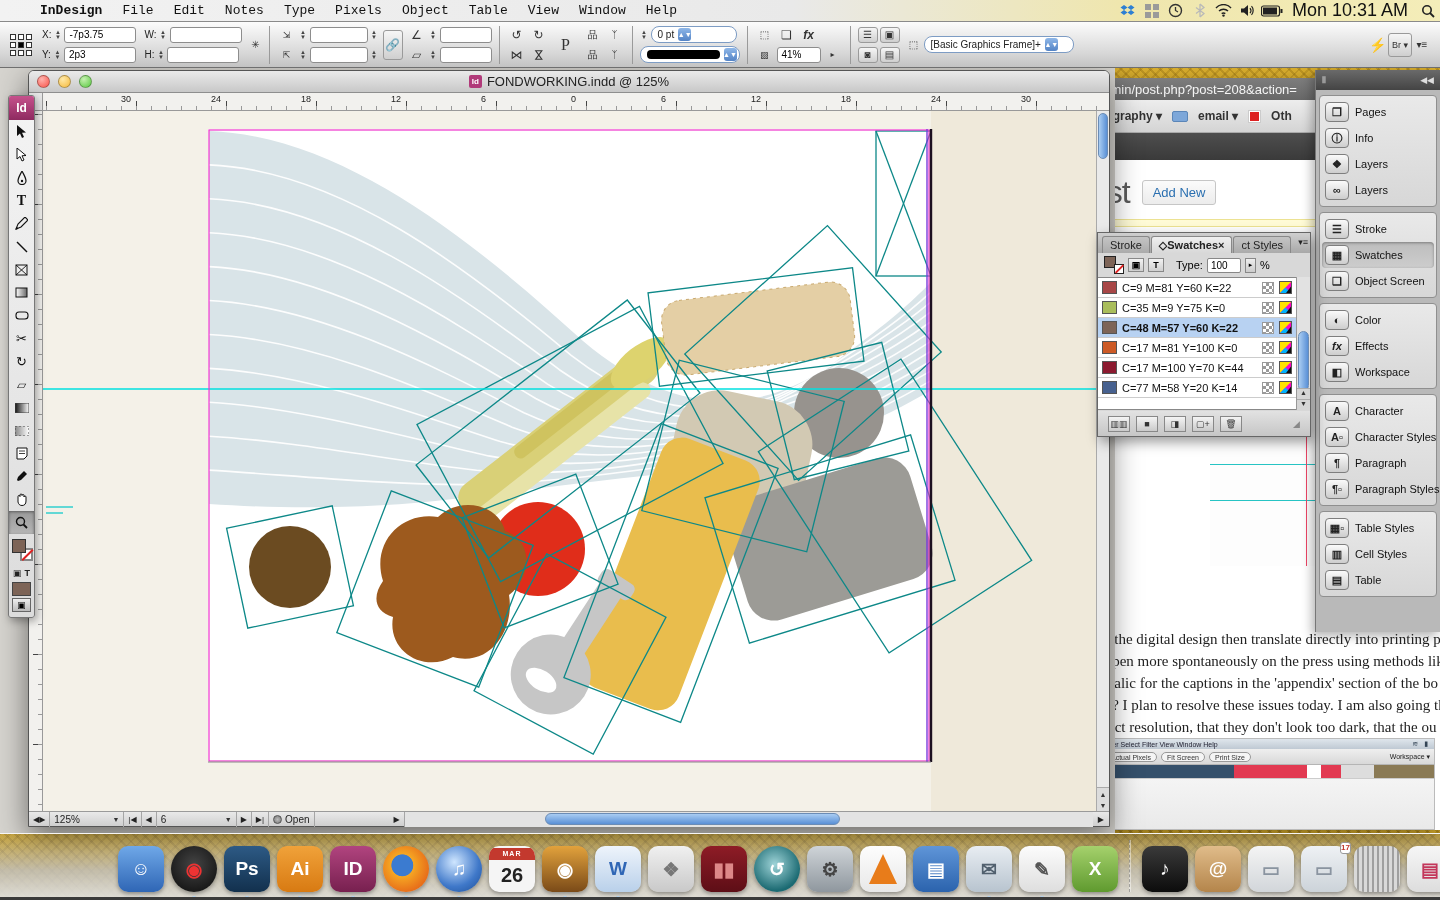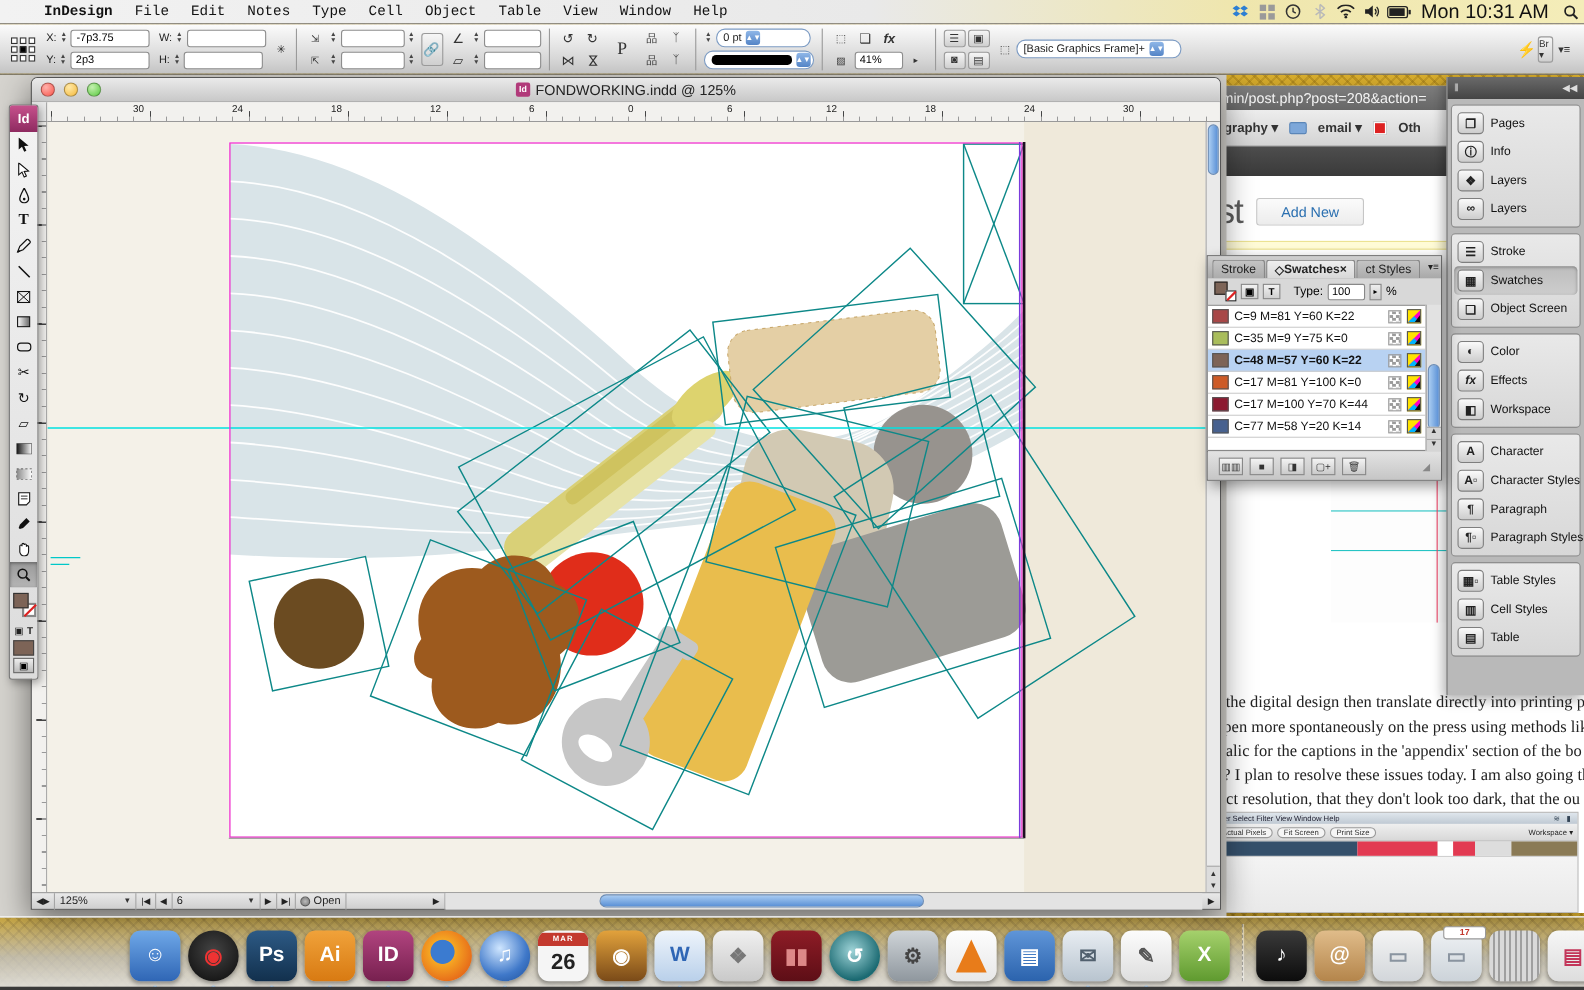--- a/index.html
+++ b/index.html
@@ -44,21 +44,21 @@
   
   #browser{position:absolute;left:1090px;top:78px;width:350px;height:752px;background:#fff;z-index:5;}
   #browser .urlbar{height:22px;background:linear-gradient(#7d7d7d,#676767);color:#f4f4f4;font-size:13px;display:flex;align-items:center;padding:0 6px;white-space:nowrap;overflow:hidden;}
   #browser .bookmarks{height:33px;background:linear-gradient(#ededed,#d4d4d4);border-bottom:1px solid #aaa;display:flex;align-items:center;gap:10px;padding:0 8px;font-size:12px;font-weight:bold;color:#333;white-space:nowrap;overflow:hidden;}
   .bm-folder{width:16px;height:11px;background:#7da7d9;border-radius:2px;border:1px solid #5b86b8;}
   .bm-red{width:13px;height:13px;background:#fff;border:1px solid #ccc;display:inline-flex;align-items:center;justify-content:center;}
   .bm-red i{width:9px;height:9px;background:#d22;display:block;}
   #browser .adminbar{height:27px;background:linear-gradient(#4e4e4e,#3a3a3a);}
   #browser .headrow{display:flex;align-items:center;gap:12px;padding:14px 0 8px 0;}
   #browser .postname{font-size:32px;color:#5a5a5a;font-family:"Liberation Sans",sans-serif;letter-spacing:-1px;}
-  #browser .addnew{font-size:13px;color:#2a6fb0;background:linear-gradient(#fbfbfb,#ececec);border:1px solid #c6c6c6;border-radius:3px;padding:4px 22px;}
+  #browser .addnew{font-size:13px;color:#2a6fb0;background:linear-gradient(#fbfbfb,#ececec);border:1px solid #c6c6c6;border-radius:3px;padding:4px 10px;}
   #browser .notice{height:8px;background:#fffbd6;border-top:1px solid #ece292;border-bottom:1px solid #ece292;}
   #browser .bodytext{position:absolute;left:8px;top:550px;width:400px;font-family:"Liberation Serif",serif;font-size:15px;line-height:22px;color:#222;white-space:nowrap;}
   
   #embed-hint{position:absolute;left:120px;top:358px;width:200px;height:130px;background:#fdfdfd;}
   #embed-hint .cg{position:absolute;left:0;right:0;height:1px;background:#27c4c4;}
   #embed-hint .rg{position:absolute;top:0;bottom:0;width:1px;background:#e46;}
   
   #minishot{position:absolute;left:10px;top:660px;width:335px;height:92px;border:1px solid #bbb;background:#eee;font-size:7px;overflow:hidden;}
   #minishot .mbar{height:10px;background:linear-gradient(#dfe6ec,#bfc9d3);display:flex;gap:6px;align-items:center;padding:0 4px;color:#223;white-space:nowrap;}
   #minishot .mbar .rt{margin-left:auto;letter-spacing:2px;color:#345;}
@@ -164,21 +164,21 @@
   #dock .shelf{position:absolute;inset:0;background:linear-gradient(rgba(120,120,120,.25),rgba(190,190,190,.85) 55%,rgba(225,225,225,.95));border-top:1px solid rgba(255,255,255,.7);}
   #dock .floor{position:absolute;left:0;bottom:0;width:100%;height:3px;background:#3a3a3a;}
   #dockicons{position:absolute;left:118px;bottom:8px;display:flex;align-items:flex-end;gap:7px;}
   .dicon{width:46px;height:46px;border-radius:10px;position:relative;display:flex;align-items:center;justify-content:center;color:#fff;font-weight:bold;font-size:19px;box-shadow:0 2px 4px rgba(0,0,0,.35);}
   .dicon.round{border-radius:50%;}
   .dicon .rdot{position:absolute;left:50%;bottom:-8px;width:4px;height:4px;margin-left:-2px;border-radius:50%;background:radial-gradient(#eaf6ff,#7fb4e8);}
   .dsep{width:2px;height:52px;background:rgba(255,255,255,.45);border-left:1px dashed rgba(90,90,90,.5);margin:0 4px;}
   .cal{background:#f5f5f5;color:#333;flex-direction:column;overflow:hidden;}
   .cal .calhead{width:100%;height:12px;background:#c3392e;color:#fff;font-size:7px;text-align:center;line-height:12px;letter-spacing:1px;}
   .cal .calnum{font-size:20px;line-height:30px;color:#222;}
-  .badge{position:absolute;right:-4px;top:-4px;background:#fff;border:1px solid #999;border-radius:3px;font-size:8px;color:#c3392e;padding:0 14px;line-height:10px;text-align:right;}
+  .badge{position:absolute;right:-4px;top:-4px;background:#fff;border:1px solid #999;border-radius:3px;font-size:8px;color:#c3392e;padding:0 0;line-height:10px;text-align:right;}
   .vlccone{width:0;height:0;border-left:14px solid transparent;border-right:14px solid transparent;border-bottom:30px solid #e87c1a;}
 </style>
 </head>
 <body>
 
 <div id="wallpaper"></div>
 
 <div id="browser" class="shadowed">
   <div class="urlbar">
       <span>admin/post.php?post=208&amp;action=</span>
@@ -237,21 +237,21 @@
 <div id="backdrop"></div>
 
 <div id="menubar">
   <span class="apple"></span>
   <span id="menuitems" style="display:flex">
       <span class="mitem app">InDesign</span>
       <span class="mitem">File</span>
       <span class="mitem">Edit</span>
       <span class="mitem">Notes</span>
       <span class="mitem">Type</span>
-      <span class="mitem">Cell</span>
+      <span class="mitem">Pixels</span>
       <span class="mitem">Object</span>
       <span class="mitem">Table</span>
       <span class="mitem">View</span>
       <span class="mitem">Window</span>
       <span class="mitem">Help</span>
     </span>
   <span class="spacer"></span>
   <span id="statusicons" style="display:flex;align-items:center">
       <span class="sicon">
         <svg width="15" height="14" viewBox="0 0 15 14">
@@ -435,21 +435,21 @@
         <span class="cp-ic btnish" style="font-size:10px">▤</span>
       </div>
   </div>
   <span class="cp-ic" style="font-size:10px">⬚</span>
   <span class="combo" style="width:150px">
     <span style="font-size:10px;overflow:hidden;white-space:nowrap">[Basic Graphics Frame]+</span>
       <span class="arr">▲▼</span>
   </span>
   <span class="spacer" style="flex:1"></span>
   <span class="cp-ic" style="font-size:14px">⚡</span>
-  <span class="cp-ic btnish" style="width:14px;height:24px;font-size:9px">Br ▾</span>
+  <span class="cp-ic btnish" style="width:24px;height:24px;font-size:9px">Br ▾</span>
   <span class="cp-ic" style="font-size:10px;margin-right:8px">▾≡</span>
 </div>
 
 <div id="docwin">
   <div id="titlebar">
     <div class="tlights">
       <span class="tl red"></span>
       <span class="tl yel"></span>
       <span class="tl grn"></span>
     </div>

